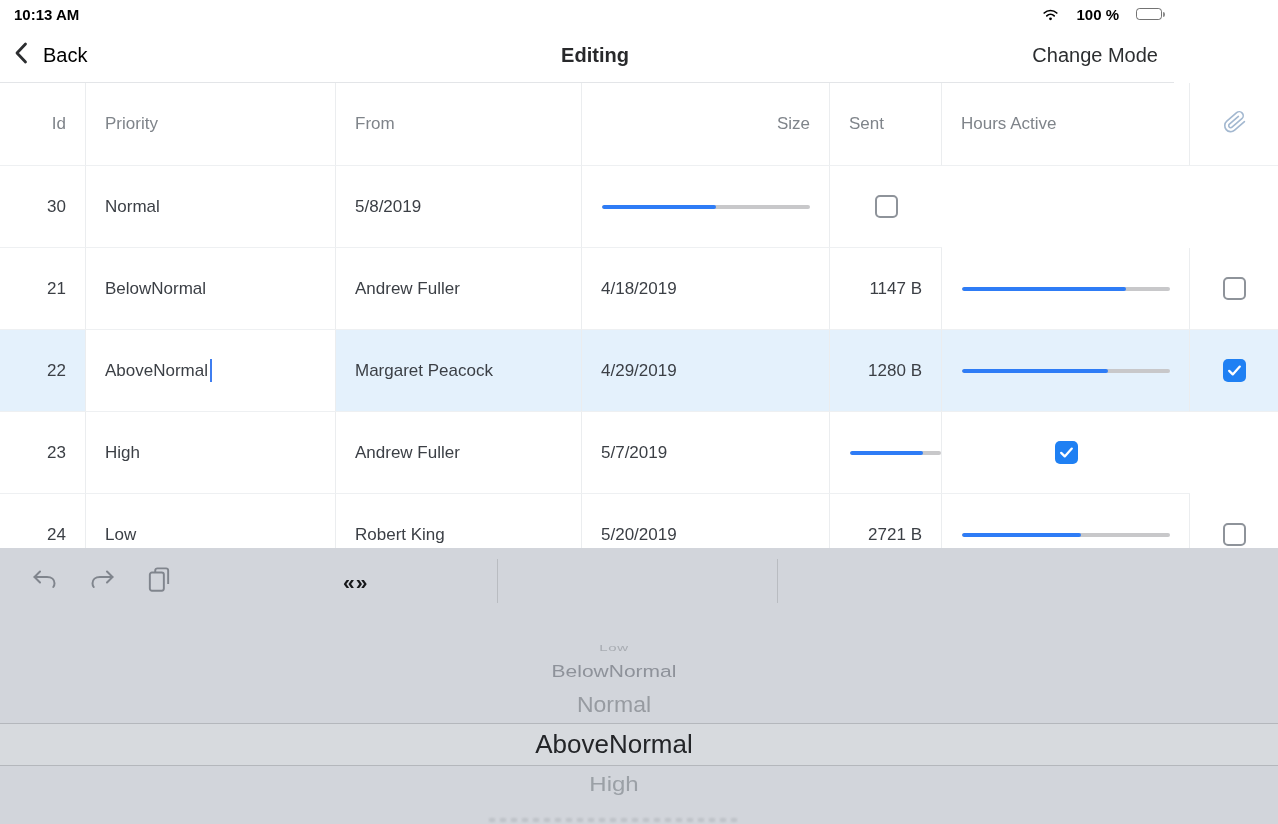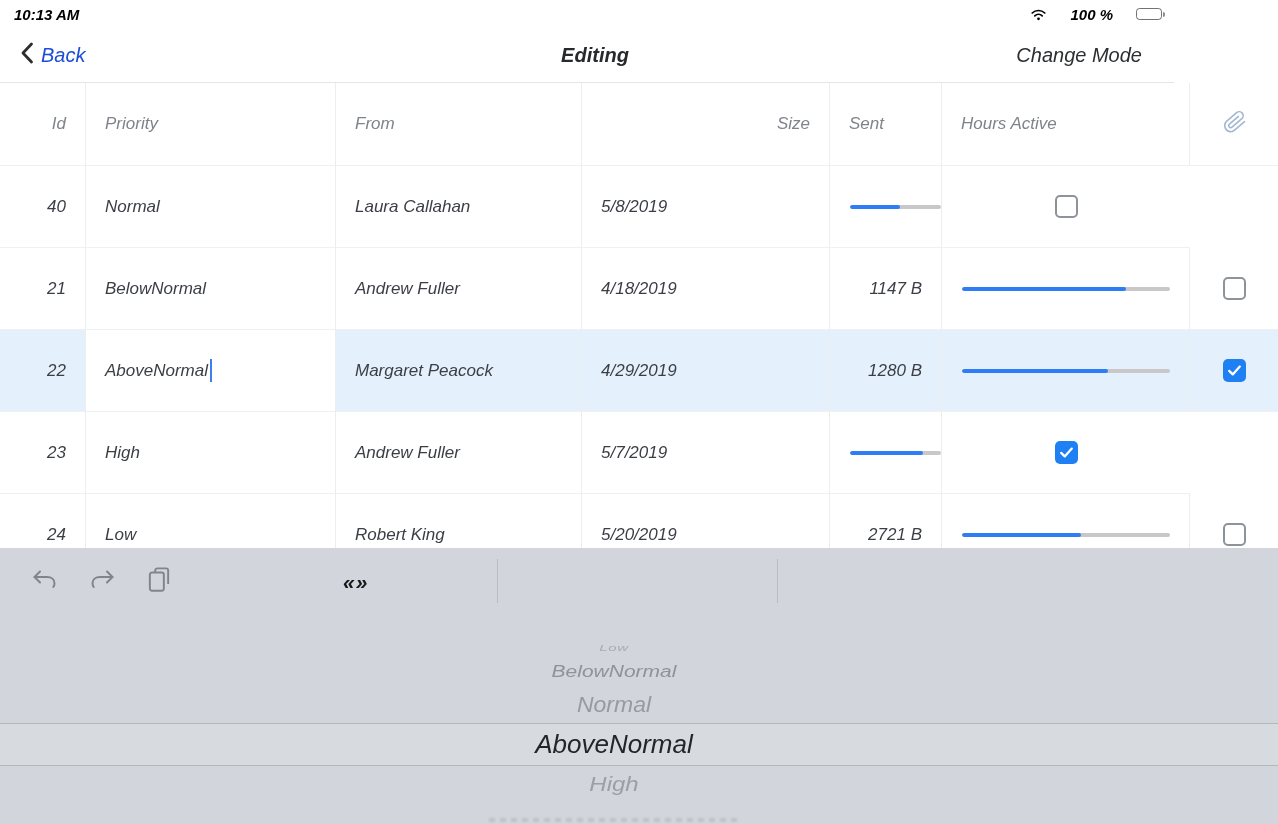--- a/index.html
+++ b/index.html
@@ -1,37 +1,37 @@
 <!DOCTYPE html>
 <html><head>
 <meta charset="utf-8">
 <style>
   * { margin:0; padding:0; box-sizing:border-box; }
   html,body { width:1278px; height:824px; overflow:hidden; background:#fff;
               font-family:"Liberation Sans", sans-serif; color:#3b3f45; }
-  .screen { position:relative; width:1174px; height:824px; background:#fff;font-style:italic; }
+  .screen { position:relative; width:1174px; height:824px; background:#fff; }
 
   
   .status-bar { height:28px; display:flex; align-items:center; justify-content:space-between;
                 padding:0 12px 0 14px; font-size:15px; font-weight:bold; color:#000; }
-  .status-right { display:flex; align-items:center; gap:23px; }
+  .status-right { display:flex; align-items:center; gap:17px; }
   .wifi svg { display:block; }
   .battery { position:relative; width:26px; height:12px; border:1px solid rgba(0,0,0,.55);
              border-radius:3.5px; padding:1px; }
   .battery .level { width:100%; height:100%; background:#000; border-radius:1.5px; }
   .battery .nub { position:absolute; right:-4px; top:3px; width:2.5px; height:5px;
                   background:rgba(0,0,0,.45); border-radius:0 2px 2px 0; }
 
   
   .nav-bar { position:relative; height:54px; display:flex; align-items:center; }
-  .nav-back { display:flex; align-items:center; gap:7px; padding-left:20px; font-size:20px;
-              color:#1d4ed8; cursor:pointer; }
+  .nav-back { display:flex; align-items:center; gap:15px; padding-left:14px; font-size:20px;
+              color:#000000; cursor:pointer; }
   .nav-title { position:absolute; left:16px; right:0; text-align:center; font-size:20px;
                font-weight:bold; color:#28292b; }
-  .nav-right { position:absolute; right:32px; font-size:20px; color:#2c2e30; cursor:pointer; }
+  .nav-right { position:absolute; right:16px; font-size:20px; color:#2c2e30; cursor:pointer; }
 
   
   .grid { border-top:1px solid #e3e5e8; }
   .grid-row { display:grid; grid-template-columns:86px 250px 246px 248px 112px 248px 88px;
               height:82px; }
   .grid-header { height:83px; }
   .cell { display:flex; align-items:center; border-right:1px solid #ebedef;
           border-bottom:1px solid #eef0f2; font-size:17px; overflow:hidden; white-space:nowrap; }
   .cell:last-child { border-right:none; }
   .al { padding-left:19px; justify-content:flex-start; }
@@ -133,26 +133,25 @@
       <div class="cell ac">
         <span class="paperclip">
           <svg width="26" height="26" viewBox="0 0 24 24" fill="none" stroke="#a3b8d0" stroke-width="1.5" stroke-linecap="round">
             <path d="M21.44 11.05l-8.49 8.49a5.5 5.5 0 0 1-7.78-7.78l8.49-8.49a3.67 3.67 0 0 1 5.19 5.19l-8.49 8.49a1.83 1.83 0 0 1-2.59-2.59l7.78-7.78"></path>
           </svg>
         </span>
       </div>
     </div>
     <div id="grid-body">
         <div class="grid-row row">
-    <div class="cell ar c-id">40</div>
+    <div class="cell ar c-id">30</div>
     <div class="cell al c-priority">
       <span>Normal</span>
 
     </div>
-    <div class="cell al c-from">Laura Callahan</div>
     <div class="cell al c-sent">5/8/2019</div>
     <div class="cell c-hours">
       <div class="bar">
               <div class="fill" style="width: 55%;"></div>
             </div>
     </div>
     <div class="cell ac c-check">
       <div class="checkbox">
         
       </div>

